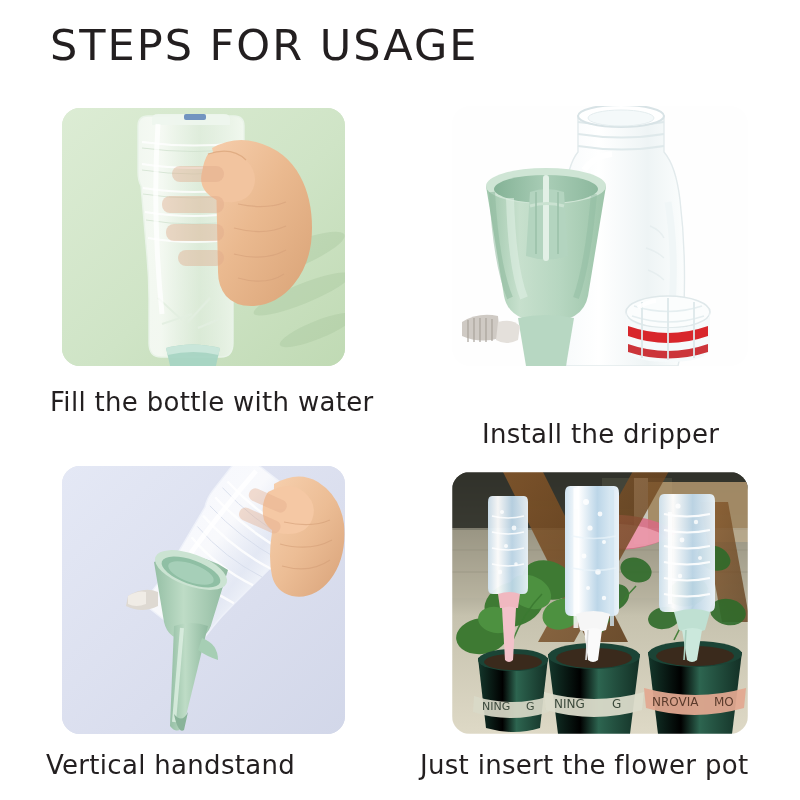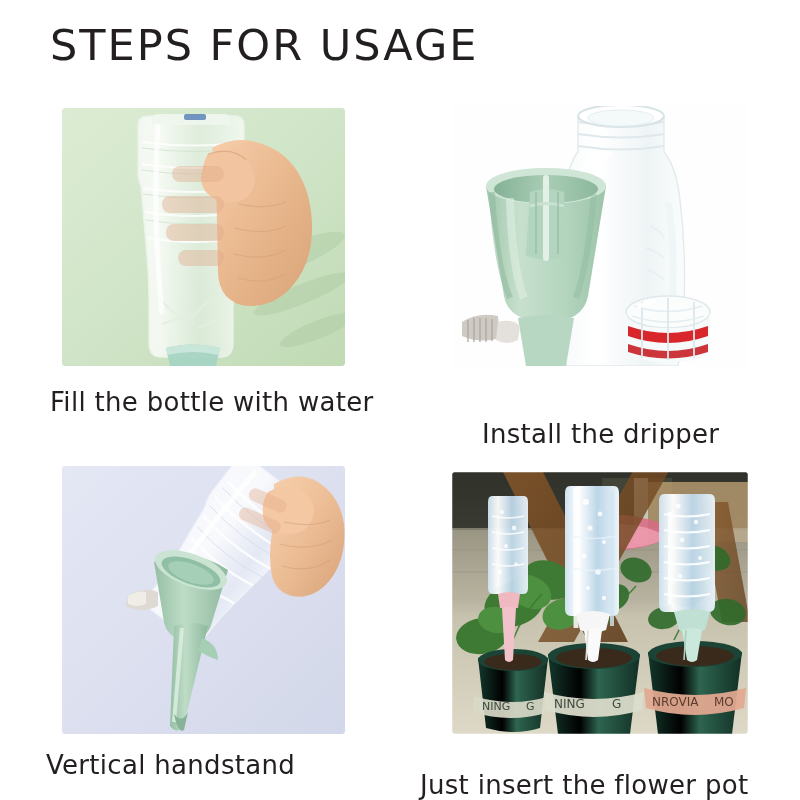--- a/index.html
+++ b/index.html
@@ -20,21 +20,21 @@
     letter-spacing: 2px;
     color: #231f20;
     font-weight: 400;
     padding-left: 40px;
   }
 
   
   .step { position: absolute; }
   .step .panel {
     position: absolute;
-    border-radius: 4px;
+    border-radius: 18px;
     overflow: hidden;
   }
   .step .caption {
     position: absolute;
     font-family: "DejaVu Sans", sans-serif;
     font-size: 26px;
     color: #231f20;
     white-space: nowrap;
     letter-spacing: .3px;
   }
@@ -47,21 +47,21 @@
   #step2 { left: 0; top: 0; }
   #step2 .panel { left: 452px; top: 106px; width: 296px; height: 260px; }
   #step2 .caption { left: 482px; top: 379px; margin-top: 40px; }
   
   #step3 { left: 0; top: 0; }
   #step3 .panel { left: 62px; top: 466px; width: 283px; height: 268px; }
   #step3 .caption { left: 46px; top: 750px; }
   
   #step4 { left: 0; top: 0; }
   #step4 .panel { left: 452px; top: 472px; width: 296px; height: 262px; }
-  #step4 .caption { left: 420px; top: 750px; margin-top: 20px; }
+  #step4 .caption { left: 420px; top: 750px; }
 
   
   .bg-green {
     background:
       radial-gradient(ellipse 70% 55% at 28% 28%, #e6f1e0 0%, rgba(230,241,224,0) 60%),
       linear-gradient(152deg, #d7e8ce 0%, #cfe4c6 48%, #c3dcb8 100%);
   }
   .bg-white { background: #fefefe; }
   .bg-lav {
     background:

